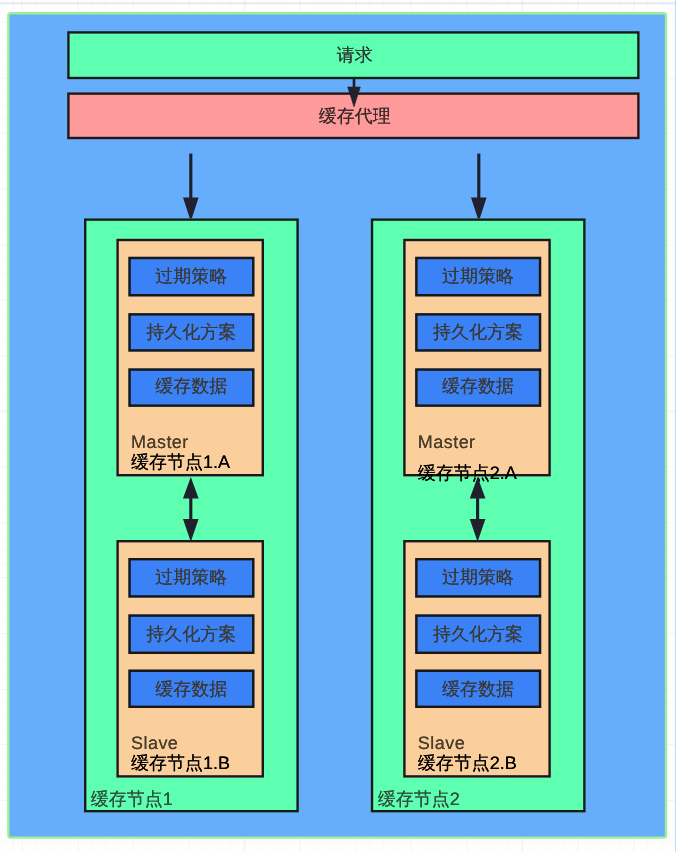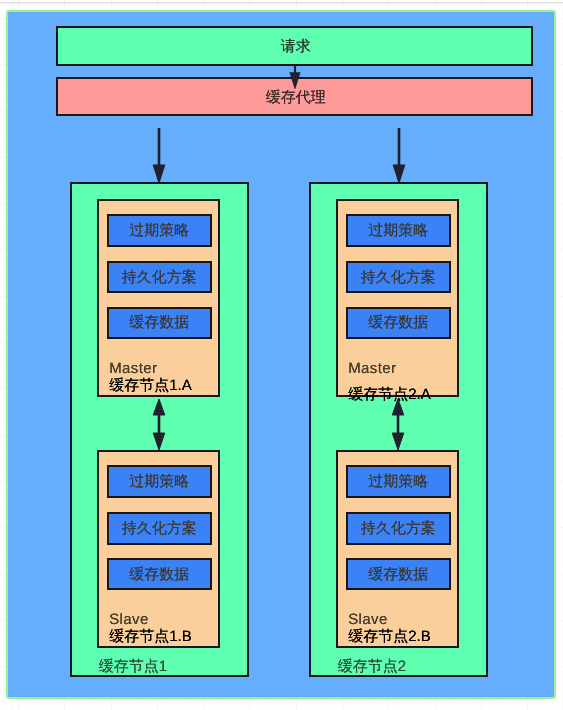--- a/index.html
+++ b/index.html
@@ -36,21 +36,21 @@
   .box{position:absolute;box-sizing:border-box;border:2.5px solid #18181f;}
   .ctr{display:flex;align-items:center;justify-content:center;}
 
   .request{left:56px;top:25.5px;width:477px;height:40px;background:#5effb0;}
   .proxy  {left:56px;top:77px;width:477px;height:39px;background:#ff9a9a;}
 
   .boxlabel{position:relative;top:1px;left:1.2px;font-size:15px;color:#2a3b33;line-height:1;text-shadow:0 0 .35px currentColor;}
   .proxy .boxlabel{color:#3b2a2a;}
 
   .cluster{background:#5effb0;}
-  .cluster .clabel{position:absolute;left:27px;bottom:1.2px;font-size:15px;color:#2f4f3e;line-height:1;white-space:nowrap;text-shadow:0 0 .2px currentColor;}
+  .cluster .clabel{position:absolute;left:4px;bottom:1.2px;font-size:15px;color:#2f4f3e;line-height:1;white-space:nowrap;text-shadow:0 0 .2px currentColor;}
 
   .node{background:#facf9b;text-decoration:underline;}
   .node .role{position:absolute;left:9.9px;font-size:15px;letter-spacing:.38px;color:#4a3d2d;line-height:1;white-space:nowrap;text-shadow:0 0 .3px currentColor;}
   .node .nname{position:absolute;left:9.9px;font-size:15px;color:#000000;line-height:1;white-space:nowrap;text-shadow:0 0 .2px currentColor;text-align:right;}
 
   .item{background:#3b82f6;border-color:#1b1610;}
   .item .ilabel{font-size:15px;color:#3a3a3a;line-height:1;white-space:nowrap;text-shadow:0 0 .35px currentColor;}
 
   svg.arrow{position:absolute;overflow:visible;}
 </style>

